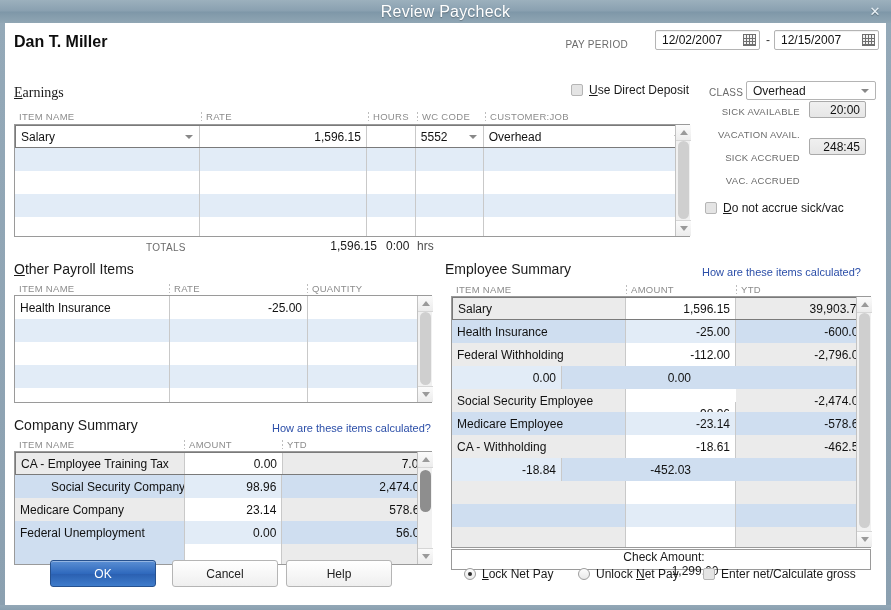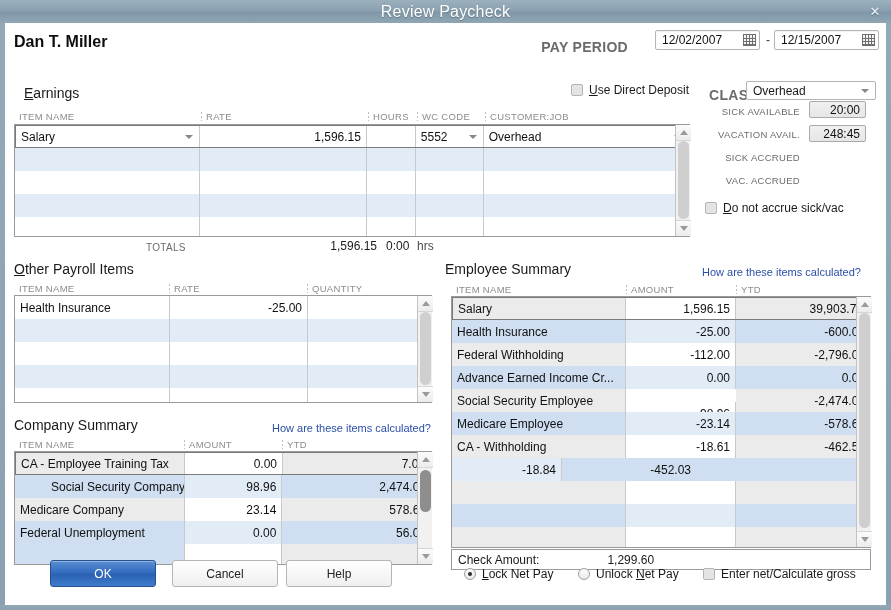--- a/index.html
+++ b/index.html
@@ -47,23 +47,22 @@
   .edge-right{
     position:absolute;right:0;top:23px;width:5px;height:587px;
     background:linear-gradient(to bottom,#94a9b8,#8ba0b0);
   }
 
   
   .emp-name{
     position:absolute;left:9px;top:10px;font-size:16px;font-weight:bold;color:#0d0d0d;
   }
   .lbl-caps{
-    font-size:14px;color:#6b6b6b;letter-spacing:.3px;
+    font-size:10px;color:#6b6b6b;letter-spacing:.3px;
     text-transform:uppercase;
-    font-weight:bold;
   }
   .pay-period-lbl{position:absolute;right:257px;top:16px;}
   .datebox{
     position:absolute;top:7px;height:20px;width:105px;box-sizing:border-box;
     background:#ffffff;border:1px solid #b4b4b4;border-radius:2px;
     display:flex;align-items:center;padding:0 3px 0 6px;
     box-shadow:inset 0 1px 1px rgba(0,0,0,.06);
   }
   .datebox .dval{flex:1;font-size:12px;color:#111;}
   .cal-ico{width:13px;height:12px;position:relative;flex:0 0 auto;}
@@ -169,21 +168,21 @@
     position:absolute;width:57px;height:17px;box-sizing:border-box;
     background:linear-gradient(to bottom,#f0f0f0,#e6e6e6);
     border:1px solid #aaaaaa;border-radius:2px;
     display:flex;align-items:center;justify-content:flex-end;padding-right:5px;
     font-size:12px;color:#111;
   }
 
   
   .check-amt{
     position:absolute;box-sizing:border-box;border:1px solid #9a9a9a;background:#ffffff;
-    display:flex;align-items:center;font-size:12px;
+    display:flex;align-items:center;font-size:12px;flex-direction:column;
   }
 
   
   .btn{
     position:absolute;box-sizing:border-box;height:27px;border-radius:3px;
     display:flex;align-items:center;justify-content:center;font-size:12px;cursor:pointer;
   }
   .btn.primary{
     background:linear-gradient(to bottom,#5b8fd4 0%,#2f69bd 50%,#2a5fb0 51%,#3f7ccb 100%);
     border:1px solid #26518f;color:#ffffff;
@@ -244,21 +243,21 @@
       <span class="chk dim"></span>
       <span class="chk-lbl"><span class="u">U</span>se Direct Deposit</span>
     </div>
 
     <div class="lbl-caps class-lbl">CLASS</div>
     <div class="class-combo">
       <span>Overhead</span>
       <span class="caret"></span>
     </div>
 
-    <div class="sec-title" style="left:19px;top:62px;"><span class="uc">E</span>arnings</div>
+    <div class="sec-title" style="left:9px;top:62px;font-family:Liberation Serif, serif;"><span class="uc">E</span>arnings</div>
 
     <div class="grid-head" style="left:9px;top:85px;width:676px;">
       <div class="gh" style="width:187px;">ITEM NAME</div>
       <div class="gh sep" style="width:167px;">RATE</div>
       <div class="gh sep" style="width:49px;">HOURS</div>
       <div class="gh sep" style="width:68px;">WC CODE</div>
       <div class="gh sep" style="width:200px;">CUSTOMER:JOB</div>
     </div>
 
     <div class="gridbox" style="left:9px;top:101px;width:676px;height:113px;">
@@ -320,21 +319,21 @@
 
     <div class="totals-lbl" style="left:141px;top:219px;">TOTALS</div>
     <div class="totals-row" style="left:262px;top:216px;width:110px;text-align:right;">1,596.15</div>
     <div class="totals-row" style="left:381px;top:216px;">0:00</div>
     <div class="totals-row" style="left:412px;top:216px;color:#4d4d4d;">hrs</div>
 
     <div class="acc-lbl" style="left:690px;top:83px;width:105px;">SICK AVAILABLE</div>
     <div class="acc-box" style="left:804px;top:78px;">20:00</div>
 
     <div class="acc-lbl" style="left:690px;top:106px;width:105px;">VACATION AVAIL.</div>
-    <div class="acc-box" style="left:804px;top:102px;padding-left:7px;">248:45</div>
+    <div class="acc-box" style="left:804px;top:115px;padding-left:7px;">248:45</div>
 
     <div class="acc-lbl" style="left:690px;top:129px;width:105px;">SICK ACCRUED</div>
     <div class="acc-lbl" style="left:690px;top:152px;width:105px;">VAC. ACCRUED</div>
 
     <div style="position:absolute;left:700px;top:178px;display:flex;align-items:center;">
       <span class="chk dim"></span>
       <span class="chk-lbl"><span class="u">D</span>o not accrue sick/vac</span>
     </div>
 
     <div class="sec-title" style="left:9px;top:238px;"><span class="uc">O</span>ther Payroll Items</div>
@@ -447,21 +446,20 @@
         <div class="gcell" style="width:174px;">Health Insurance</div>
         <div class="gcell num" style="width:110px;background:#e2ecf7;">-25.00</div>
         <div class="gcell num last" style="width:134px;">-600.00</div>
       </div>
       <div class="grow r-white">
         <div class="gcell" style="width:174px;background:#ebebeb;">Federal Withholding</div>
         <div class="gcell num" style="width:110px;">-112.00</div>
         <div class="gcell num last" style="width:134px;background:#ebebeb;">-2,796.00</div>
       </div>
       <div class="grow" style="background:#cfdef0;">
-        <div class="gcell" style="width:174px;">Advance Earned Income Cr...</div>
         <div class="gcell num" style="width:110px;background:#e2ecf7;">0.00</div>
         <div class="gcell num last" style="width:134px;">0.00</div>
       </div>
       <div class="grow r-white">
         <div class="gcell" style="width:174px;background:#ebebeb;">Social Security Employee</div>
         <div class="gcell num" style="width:110px;margin-top:26px;">-98.96</div>
         <div class="gcell num last" style="width:134px;background:#ebebeb;">-2,474.03</div>
       </div>
       <div class="grow" style="background:#cfdef0;">
         <div class="gcell" style="width:174px;">Medicare Employee</div>

